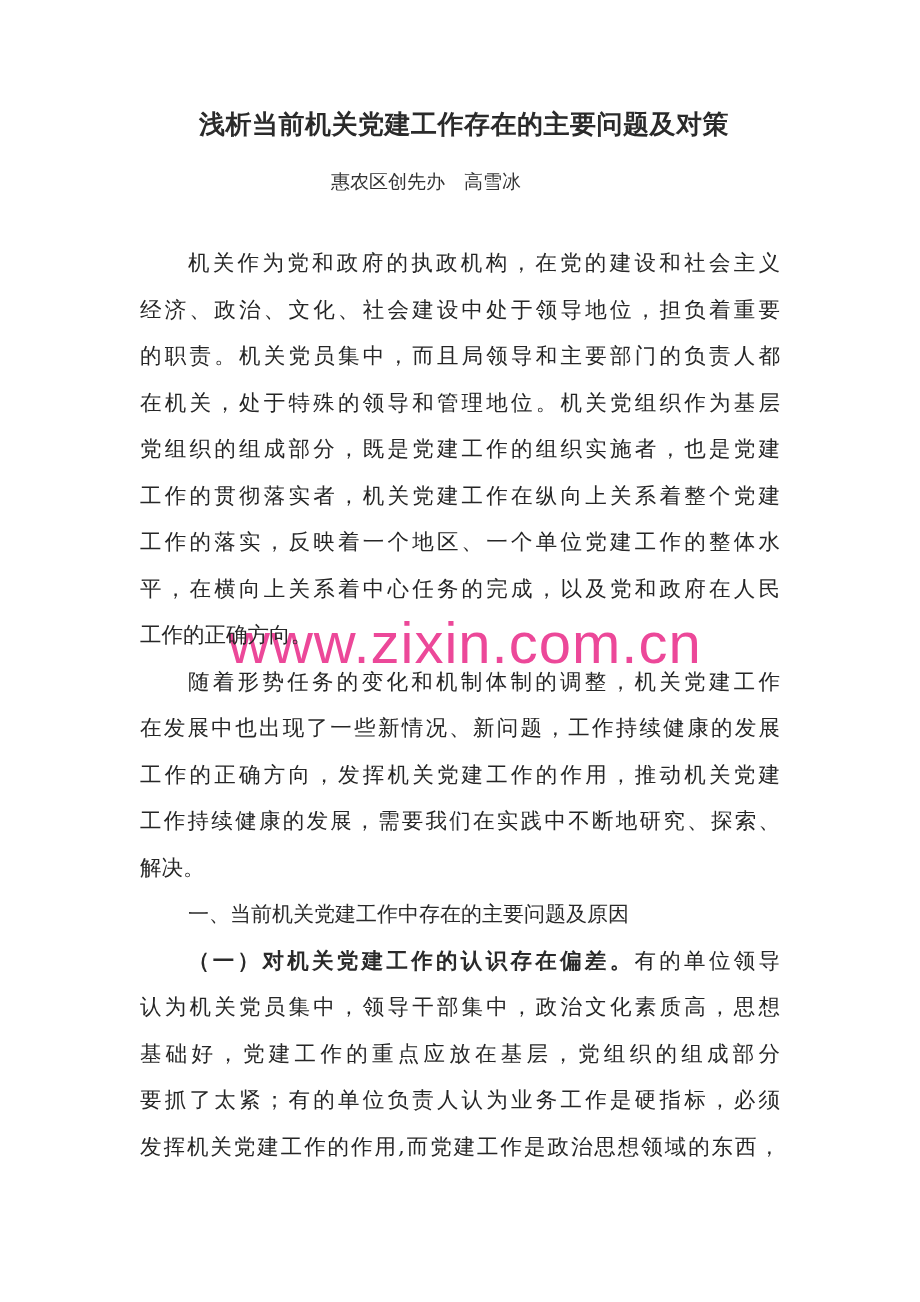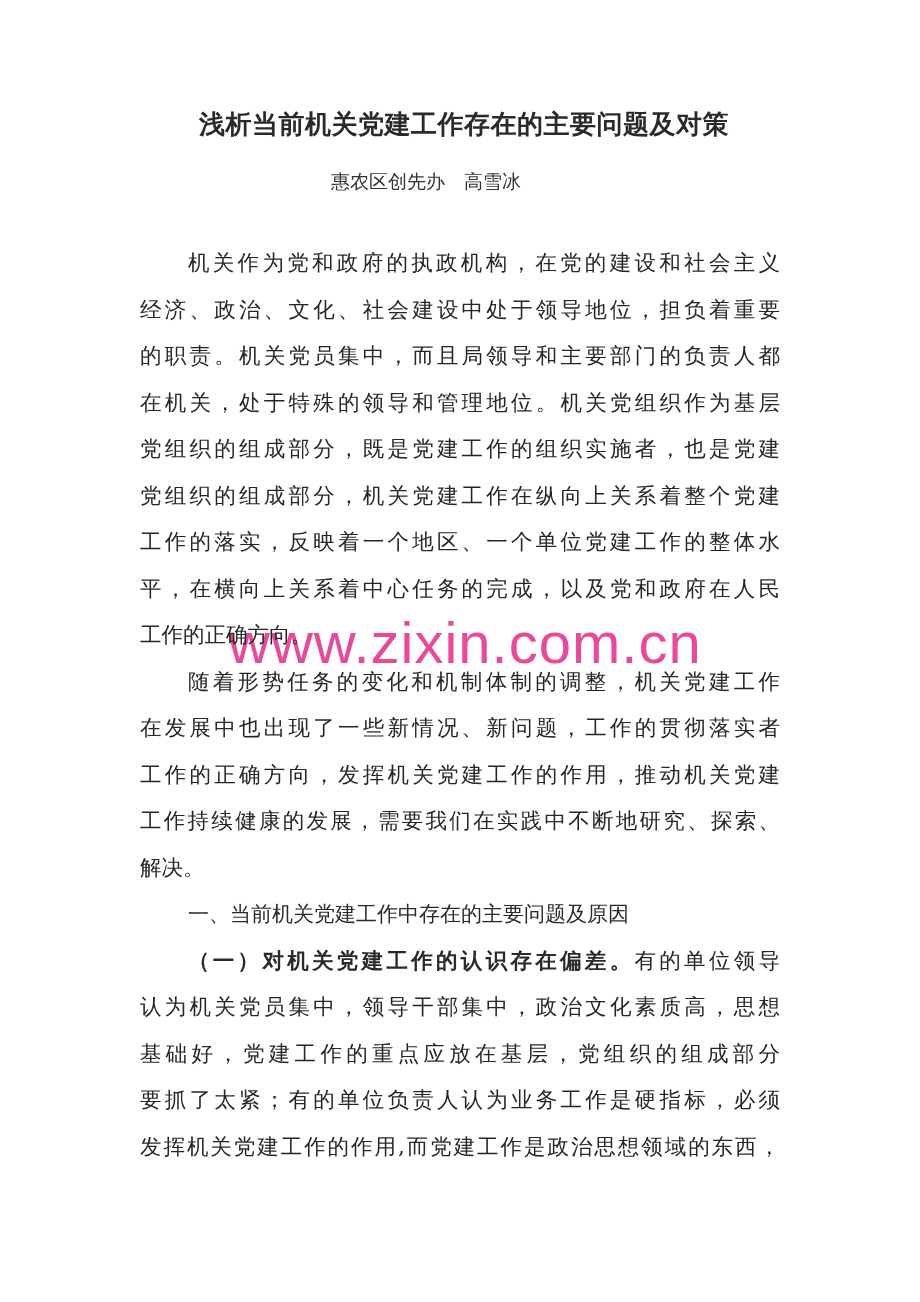--- a/index.html
+++ b/index.html
@@ -109,29 +109,29 @@
     <div class="author">惠农区创先办　高雪冰</div>
 
     <div class="body-text">
 
       <div>
         <div class="line indent">机关作为党和政府的执政机构，在党的建设和社会主义</div>
         <div class="line">经济、政治、文化、社会建设中处于领导地位，担负着重要</div>
         <div class="line">的职责。机关党员集中，而且局领导和主要部门的负责人都</div>
         <div class="line">在机关，处于特殊的领导和管理地位。机关党组织作为基层</div>
         <div class="line">党组织的组成部分，既是党建工作的组织实施者，也是党建</div>
-        <div class="line">党组织的组成部分，机关党建工作在纵向上关系着整个党建</div>
+        <div class="line">工作的贯彻落实者，机关党建工作在纵向上关系着整个党建</div>
         <div class="line">工作的落实，反映着一个地区、一个单位党建工作的整体水</div>
         <div class="line">平，在横向上关系着中心任务的完成，以及党和政府在人民</div>
         <div class="line last">工作的正确方向。</div>
       </div>
 
       <div>
         <div class="line indent">随着形势任务的变化和机制体制的调整，机关党建工作</div>
-        <div class="line">在发展中也出现了一些新情况、新问题，工作的贯彻落实者</div>
+        <div class="line">在发展中也出现了一些新情况、新问题，工作持续健康的发展</div>
         <div class="line">工作的正确方向，发挥机关党建工作的作用，推动机关党建</div>
         <div class="line">工作持续健康的发展，需要我们在实践中不断地研究、探索、</div>
         <div class="line last">解决。</div>
       </div>
 
       <div class="line indent heading">一、当前机关党建工作中存在的主要问题及原因</div>
 
       <div>
         <div class="line indent"><span class="bold">（一）对机关党建工作的认识存在偏差。</span><span>有的单位领导</span></div>
         <div class="line">认为机关党员集中，领导干部集中，政治文化素质高，思想</div>

